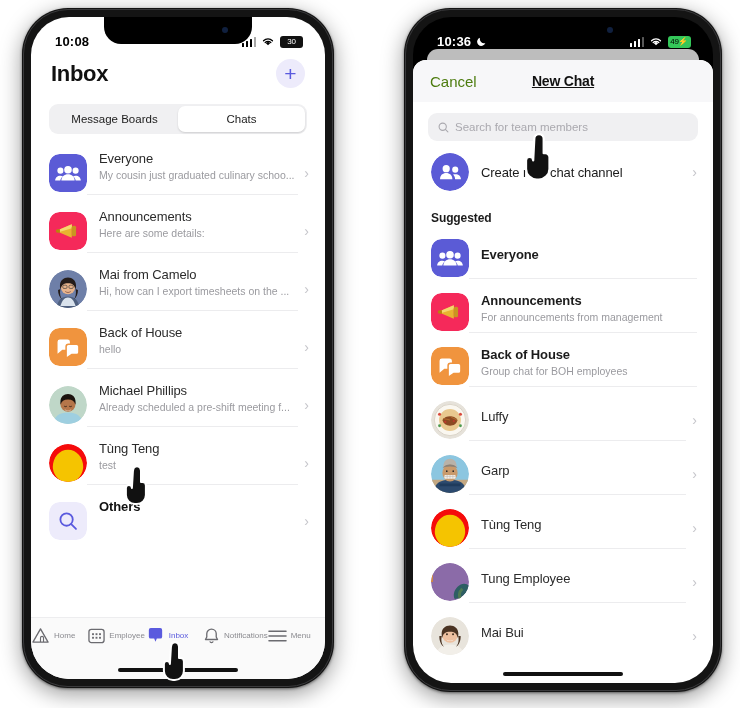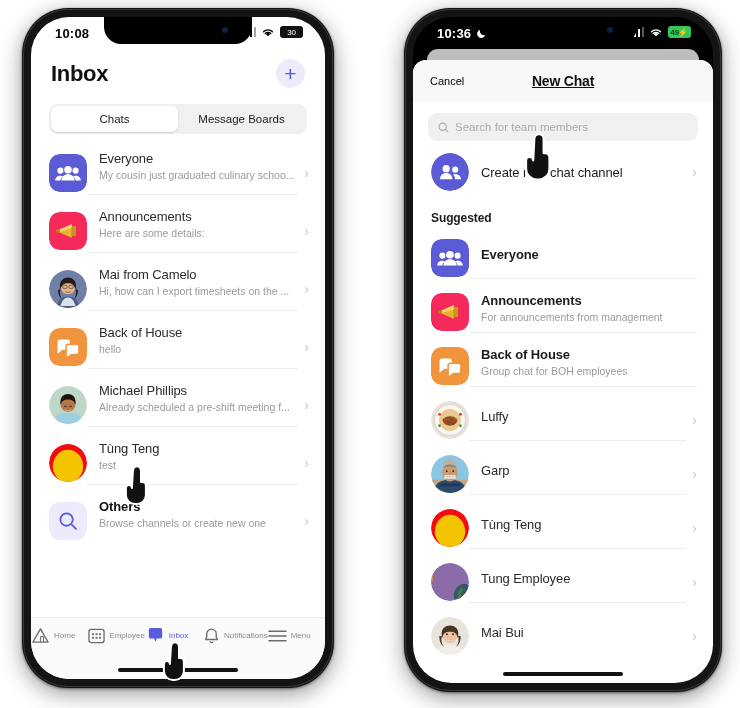--- a/index.html
+++ b/index.html
@@ -51,21 +51,21 @@
   .notch-cam {
     position:absolute; top:10px; right:24px;
     width:6px; height:6px; border-radius:50%;
     background:#10203f;
   }
 
   
   .statusbar {
     position: relative;
     height: 40px;
-    display: flex; align-items: flex-start; justify-content: space-between;
+    display: flex; align-items: center; justify-content: space-between;
     padding: 9px 22px 0 24px;
     font-size: 13px; font-weight: bold;
     z-index: 25;
   }
   .statusbar.light { color: #000; }
   .statusbar.dark  { color: #fff; }
   .status-left { display:flex; align-items:center; gap:5px; letter-spacing:0.2px;}
   .status-right { display: flex; align-items: center; gap: 5px; }
   .moon { display:inline-block; width:11px; height:11px; }
 
@@ -180,21 +180,21 @@
     background:#fff;
     border-radius: 13px 13px 0 0;
     overflow:hidden;
   }
   .sheet-nav {
     height:42px; background:#F7F7F9;
     display:flex; align-items:center; justify-content:center;
     position:relative;
   }
   .sheet-cancel {
-    position:absolute; left:17px; font-size:11px; color:#000000; cursor:pointer;
+    position:absolute; left:17px; font-size:15px; color:#4d7c0f; cursor:pointer;
   }
   .sheet-title { font-size:14px; font-weight:bold; color:#111; letter-spacing:-0.2px;text-decoration:underline;}
 
   .search-wrap { padding: 11px 15px 4px 15px; }
   .search-field {
     background:#F0F0F2; border-radius:9px; height:28px;
     display:flex; align-items:center; gap:6px; padding: 0 10px;
   }
   .search-ph { font-size:11.5px; color:#aaa9af; }
 
@@ -264,22 +264,22 @@
             </span>
         </div>
       </div>
 
       <div class="inbox-head">
         <div class="page-title">Inbox</div>
         <button class="plus-btn">+</button>
       </div>
 
       <div class="segmented">
+        <div class="seg">Message Boards</div>
         <div class="seg active">Chats</div>
-        <div class="seg">Message Boards</div>
       </div>
 
       <div class="chat-list">
 
         <div class="chat-row">
           <div class="av sq">
             <svg class="av-svg" viewBox="0 0 40 40">
                 <rect width="40" height="40" rx="11" fill="#5B5BD6"></rect>
               <circle cx="20" cy="16.5" r="4" fill="#fff"></circle>
                 <circle cx="12" cy="17.5" r="3.2" fill="#fff"></circle>
@@ -386,21 +386,20 @@
         <div class="chat-row">
           <div class="av sq">
             <svg class="av-svg" viewBox="0 0 40 40">
                 <rect width="40" height="40" rx="11" fill="#EDEBFB"></rect>
               <circle cx="18.5" cy="18.5" r="6.5" fill="none" stroke="#5A5ADE" stroke-width="1.9"></circle>
               <path d="M23.4 23.4l5 5" stroke="#5A5ADE" stroke-width="1.9" stroke-linecap="round"></path>
             </svg>
           </div>
           <div class="body">
             <div class="chat-name strong">Others</div>
-            <div class="chat-prev">Browse channels or create new one</div>
           </div>
           <div class="chev">›</div>
         </div>
 
       </div>
 
       <div class="tabbar">
         <div class="tab">
           <span class="tab-ico">
             <svg width="19" height="17" viewBox="0 0 20 18">

